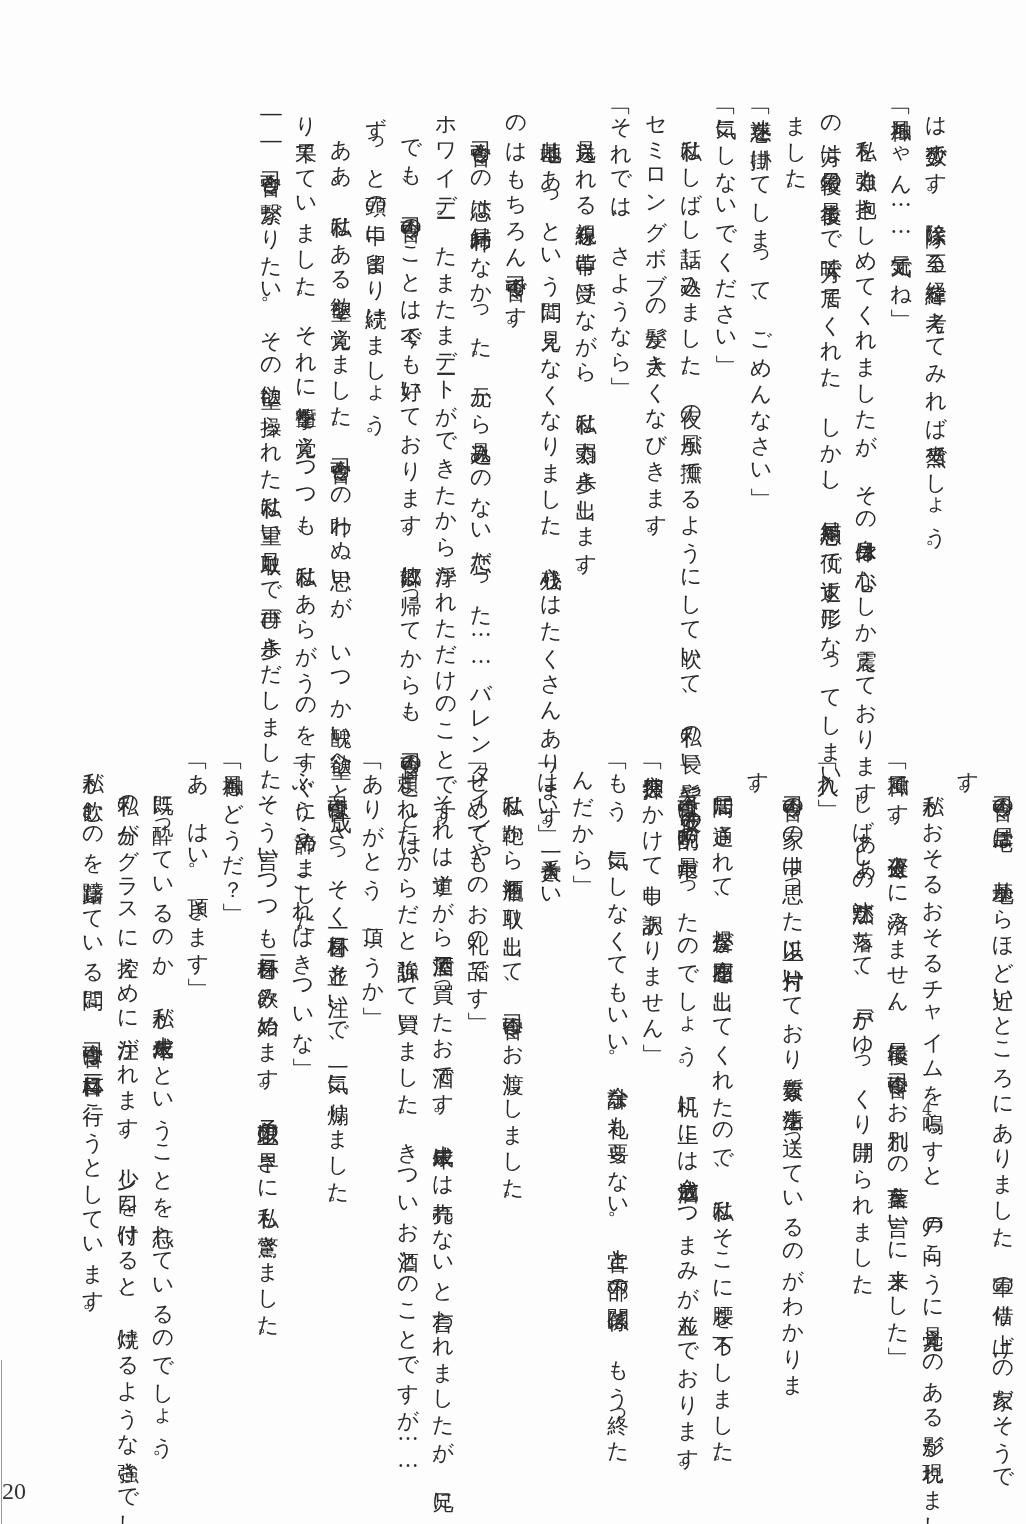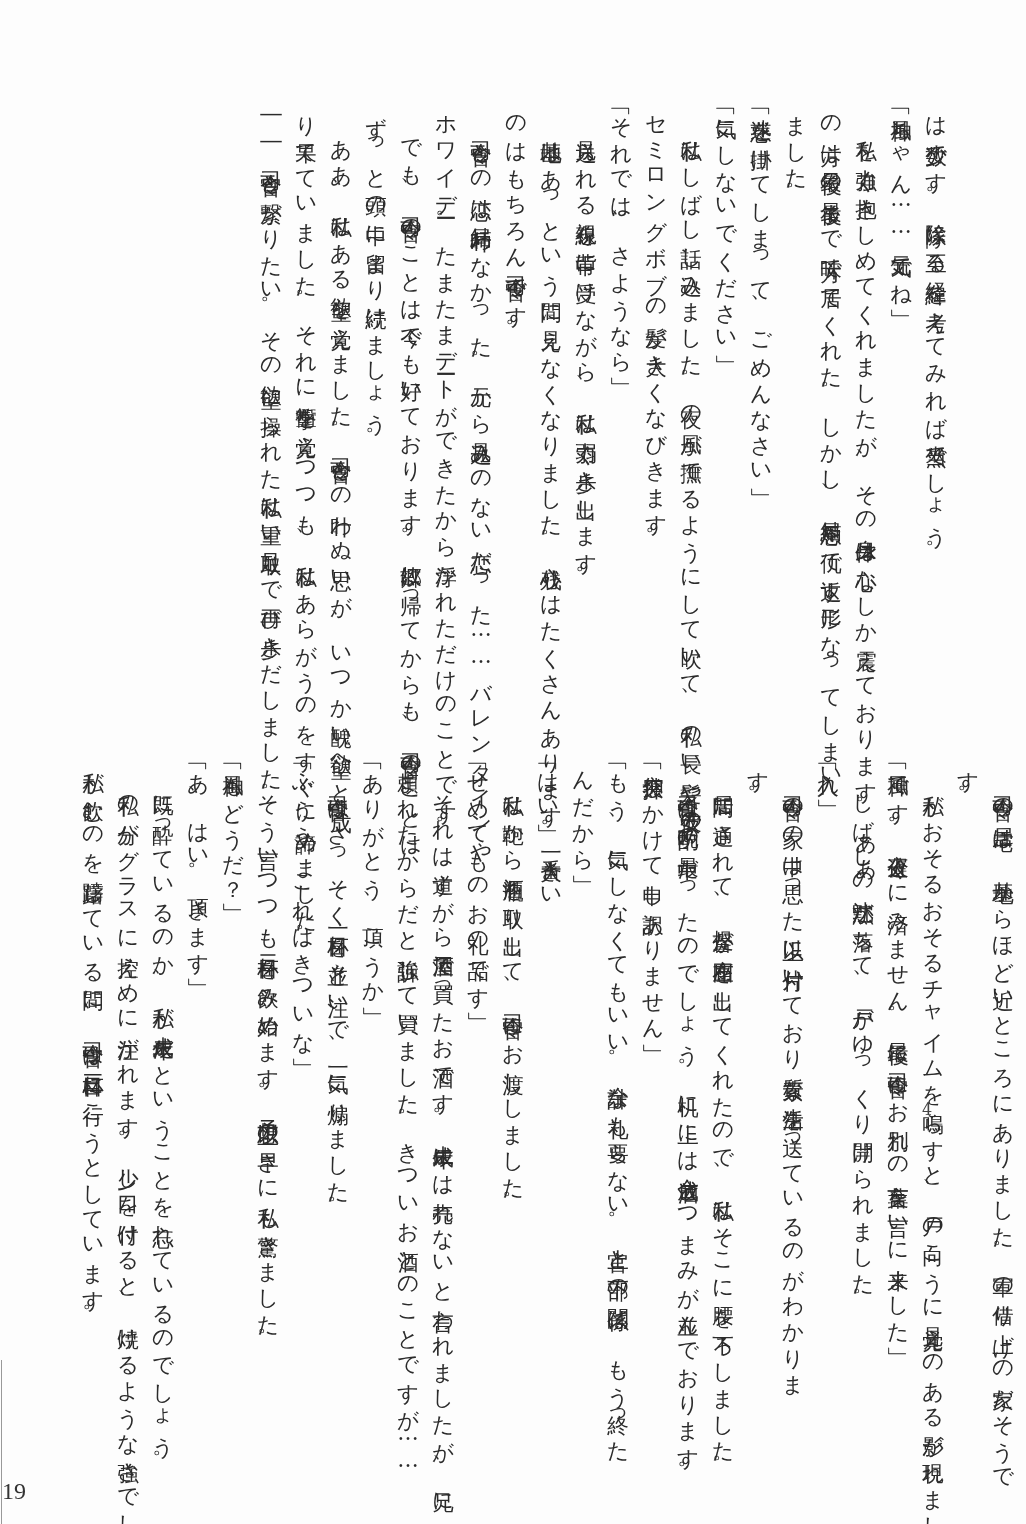--- a/index.html
+++ b/index.html
@@ -73,13 +73,13 @@
     <div class="col" style="left: 222px; top: 756px;">「神風もどうだ？」</div>
     <div class="col" style="left: 187px; top: 756px;">「あ、はい。頂きます」</div>
     <div class="col" style="left: 152px; top: 779px;">既に酔っているのか、私が未成年だということを忘れているのでしょう。</div>
     <div class="col" style="left: 117px; top: 779px;">私の分がグラスに控えめに注がれます。少し口を付けると、焼けるような強さでした。</div>
     <div class="col" style="left: 82px; top: 756px;">私が飲むのを躊躇している間に、司令官は三杯目に行こうとしています。</div>
   </div>
 
 <div class="sec-num" style="left:922px; top:1100px;">4</div>
 
 <div class="edge-line"></div>
-<div class="page-num">19</div>
+<div class="page-num">20</div>
 
 </body></html>

